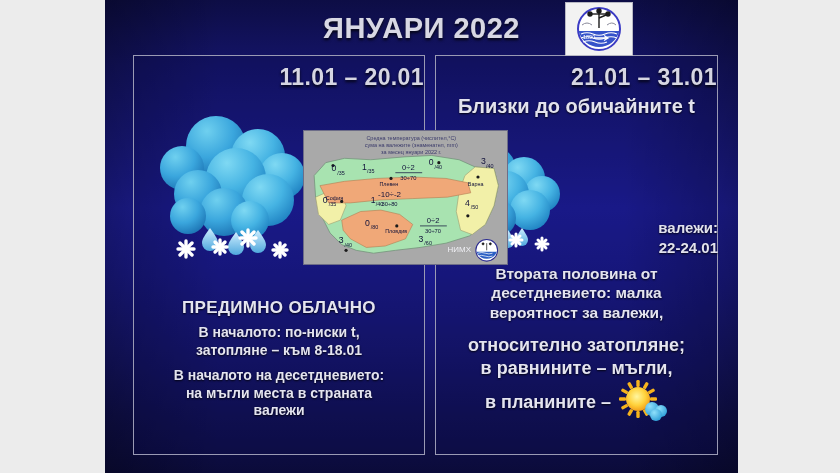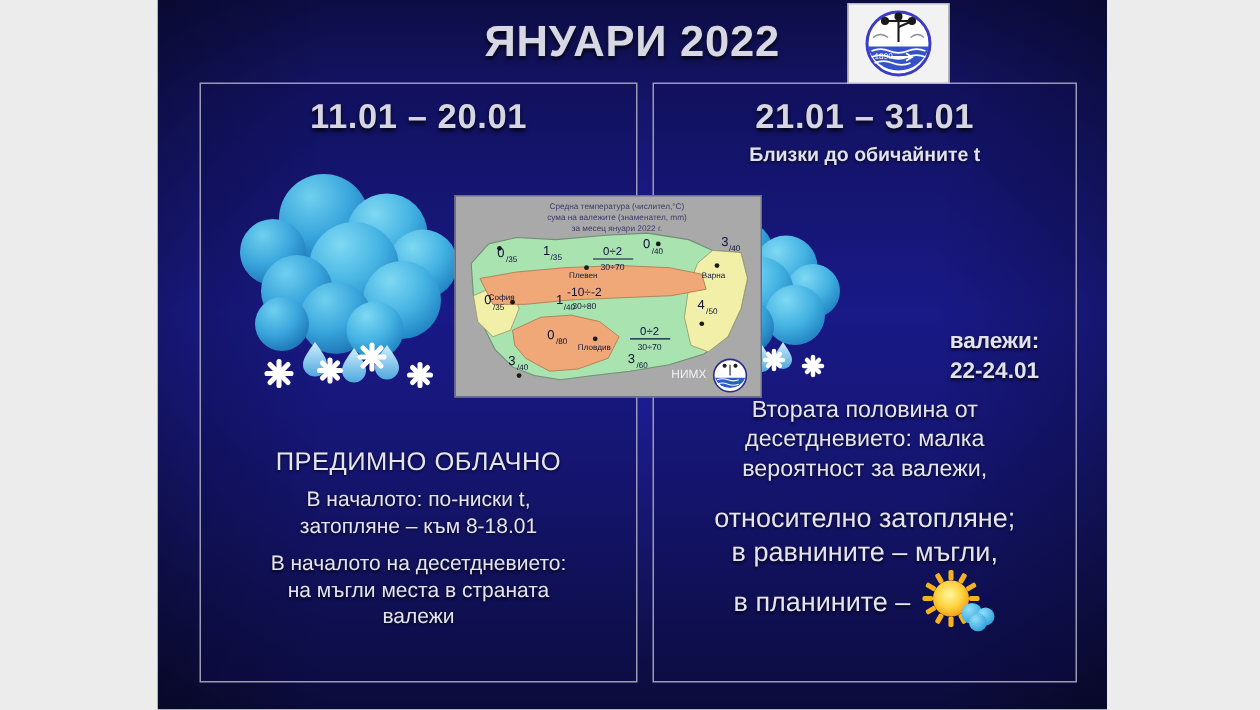--- a/index.html
+++ b/index.html
@@ -59,46 +59,46 @@
   .panel{
     position:absolute;top:55px;height:400px;
     border:1px solid #9a9ab4;box-sizing:border-box;
     background:rgba(13,13,80,.30);
     z-index:10;
   }
   .panel.left{left:28px;width:292px;}
   .panel.right{left:330px;width:283px;}
 
   .panel-head{
-    text-align:center;font-size:23px;font-weight:bold;color:#d6d6e2;
+    text-align:right;font-size:23px;font-weight:bold;color:#d6d6e2;
     margin-top:8px;letter-spacing:.4px;
     text-shadow:0 2px 3px rgba(0,0,0,.85);
   }
   .panel-sub{
-    text-align:center;font-size:13px;font-weight:bold;color:#e2e2ee;
+    text-align:center;font-size:20px;font-weight:bold;color:#e2e2ee;
     margin-top:4px;text-shadow:0 1px 2px rgba(0,0,0,.85);
   }
 
   
   .txt{
     position:absolute;width:100%;text-align:center;color:#e4e4f0;
-    text-shadow:0 1px 2px rgba(0,0,0,.85);font-weight:normal;
+    text-shadow:0 1px 2px rgba(0,0,0,.85);font-weight:bold;
     line-height:1.25;
   }
   #l-head{top:241px;font-size:17px;letter-spacing:.3px;}
   #l-p1{top:268px;font-size:14px;}
   #l-p2{top:311px;font-size:14px;}
 
   #r-p1{top:208px;font-size:15.5px;}
   #r-p2{top:278px;font-size:18px;}
   #r-p2 .row-icon{display:inline-block;vertical-align:middle;}
 
   
   #r-prec{
-    position:absolute;left:172px;top:162px;width:110px;text-align:center;
+    position:absolute;left:172px;top:162px;width:110px;text-align:right;
     color:#e2e2ee;font-size:15px;font-weight:bold;line-height:1.35;
     text-shadow:0 1px 2px rgba(0,0,0,.85);
   }
 
   
   .cloudart{position:absolute;}
   #cloud-left{left:24px;top:60px;width:160px;height:150px;}
   #cloud-right{left:10px;top:88px;width:120px;height:112px;}
 
   

